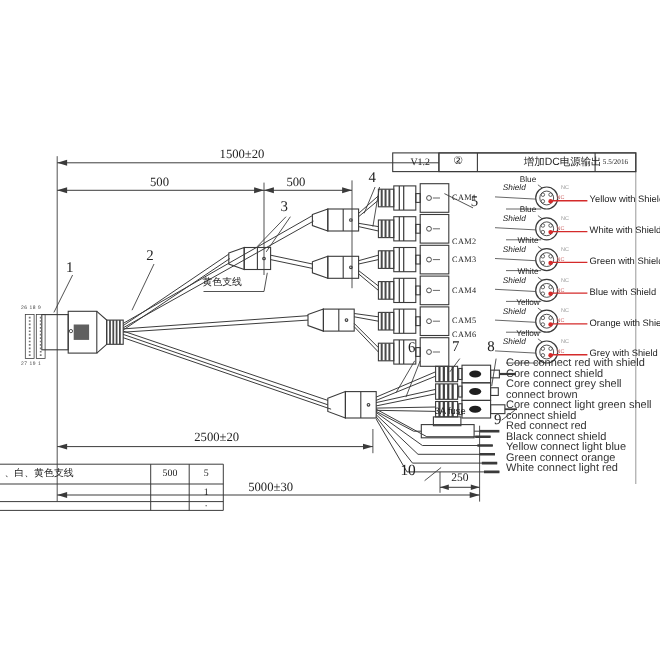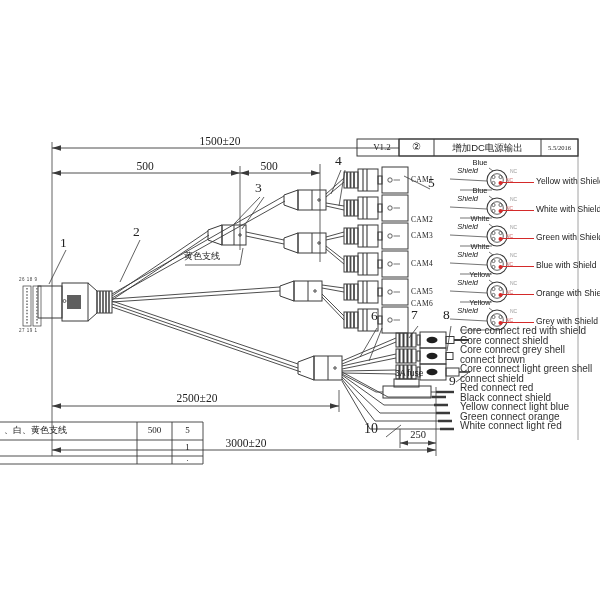--- a/index.html
+++ b/index.html
@@ -285,28 +285,28 @@
     </g>
 
     <g stroke-width="0.9">
       <path d="M0,422 H203 M0,440 H203 M0,456 H203 M0,464 H203 M137,422 V464 M172,422 V464 M203,422 V464"></path>
     </g>
   </g>
 </svg>
 
 <div class="t serif" style="left:357px;top:143px;width:20px;text-align:center;font-size:9px;margin-left:15px;">V1.2</div>
 <div class="t" style="left:399px;top:142px;width:35px;text-align:center;font-size:10px;">②</div>
-<div class="t" style="left:434px;top:143px;width:107px;text-align:center;font-size:9.5px;">增加DC电源输出</div>
+<div class="t" style="left:458px;top:143px;width:107px;text-align:center;font-size:9.5px;">增加DC电源输出</div>
 <div class="t serif" style="left:541px;top:145px;width:37px;text-align:center;font-size:6.5px;">5.5/2016</div>
 
 <div class="t serif dim" style="left:190px;top:136px;width:60px;">1500±20</div>
 <div class="t serif dim" style="left:128px;top:161px;width:34px;">500</div>
 <div class="t serif dim" style="left:252px;top:161px;width:34px;">500</div>
 <div class="t serif dim" style="left:168px;top:393px;width:58px;">2500±20</div>
-<div class="t serif dim" style="left:220px;top:438px;width:52px;">3000±20</div>
+<div class="t serif dim" style="left:220px;top:438px;width:52px;">5000±30</div>
 <div class="t serif dim" style="left:398px;top:430px;width:40px;font-size:10.5px;">250</div>
 
 <div class="t serif balloon" style="left:60px;top:236px;">1</div>
 <div class="t serif balloon" style="left:133px;top:225px;">2</div>
 <div class="t serif balloon" style="left:255px;top:181px;">3</div>
 <div class="t serif balloon" style="left:335px;top:154px;">4</div>
 <div class="t serif balloon" style="left:428px;top:176px;">5</div>
 <div class="t serif balloon" style="left:371px;top:309px;">6</div>
 <div class="t serif balloon" style="left:411px;top:308px;">7</div>
 <div class="t serif balloon" style="left:443px;top:308px;">8</div>

